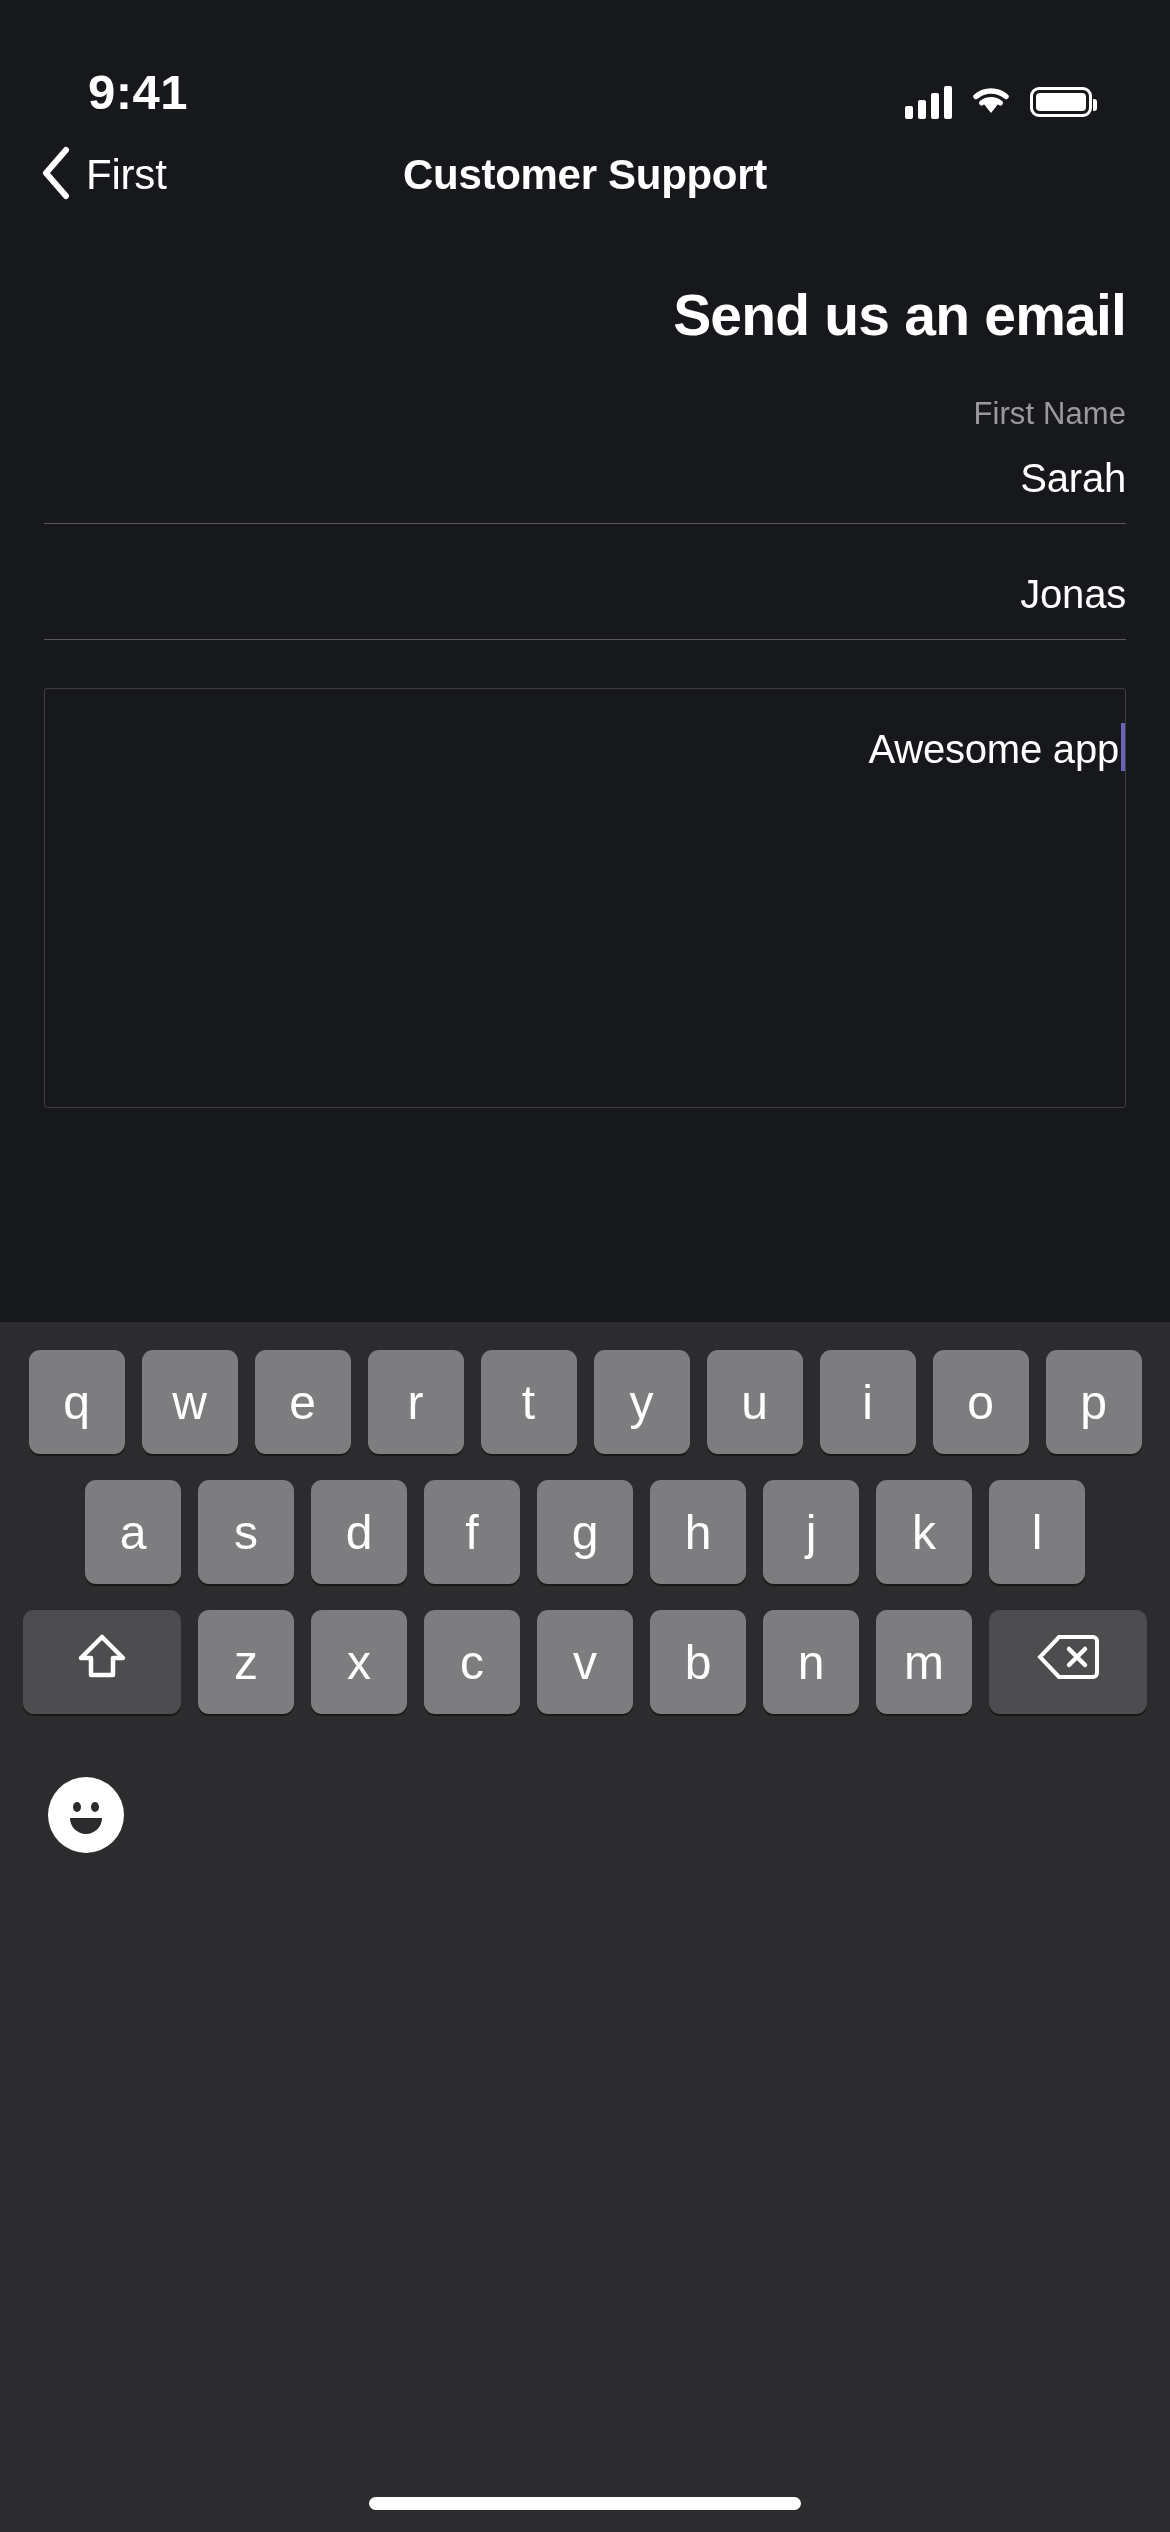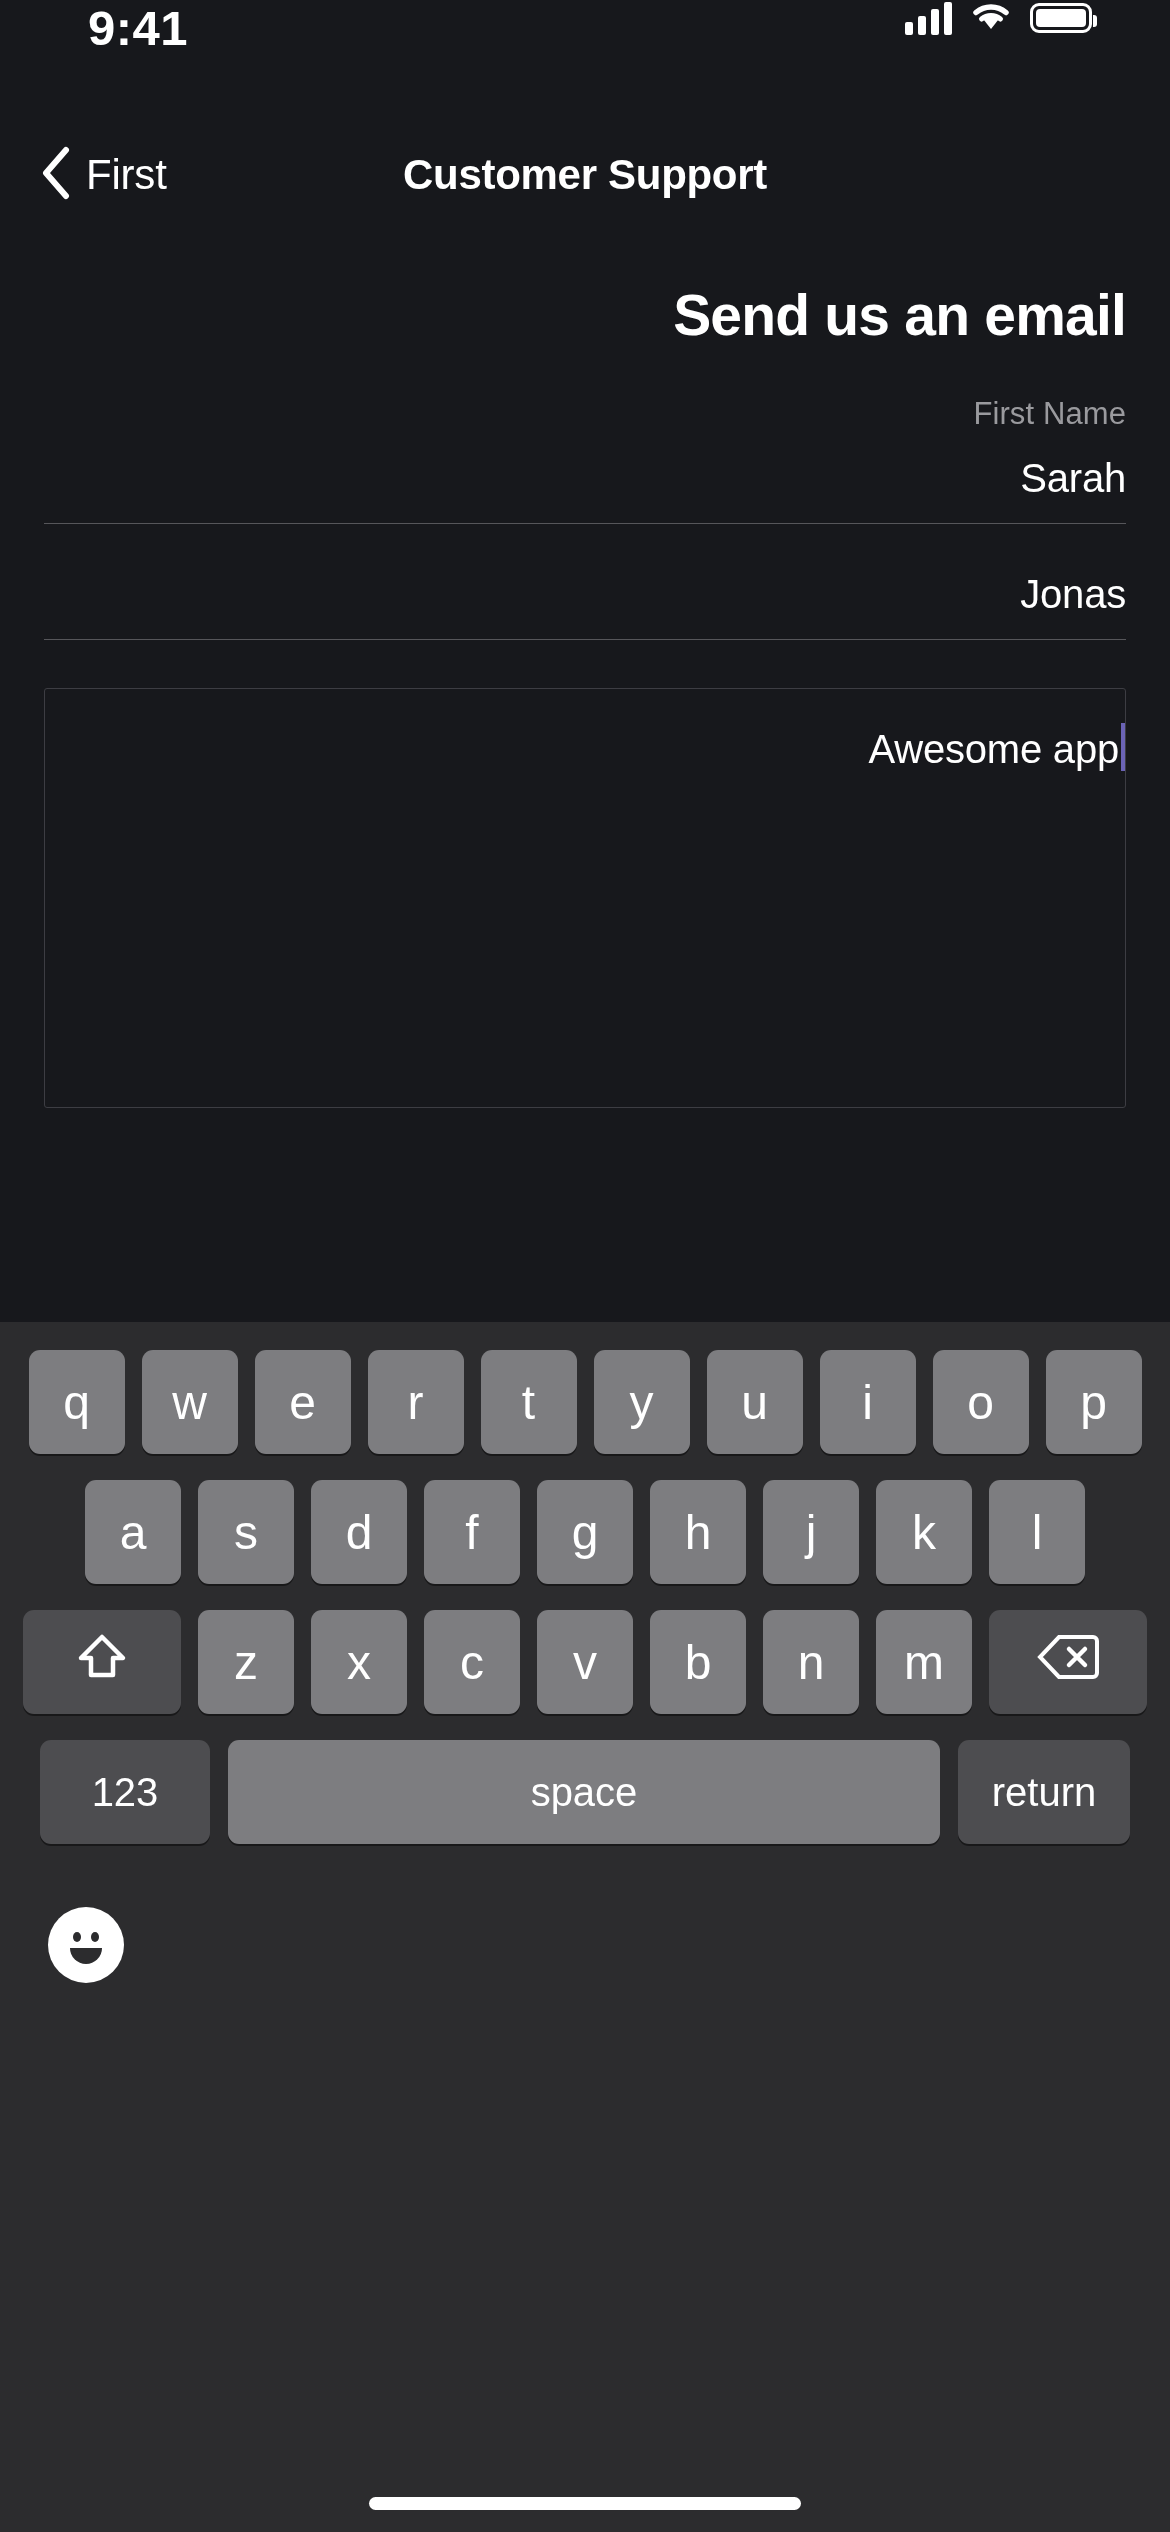--- a/index.html
+++ b/index.html
@@ -8,21 +8,21 @@
     background:#17181c;
     font-family:"Liberation Sans", sans-serif;
     color:#ffffff;
     overflow:hidden;
     position:relative;
   }
 
   
   .status-bar{
     height:120px; width:100%;
-    display:flex; align-items:flex-start; justify-content:space-between;
+    display:flex; align-items:flex-end; justify-content:space-between;
     padding:0 78px 0 88px;
     position:relative;
   }
   .status-time{ font-size:49px; font-weight:600; letter-spacing:.5px; }
   .status-right{ display:flex; align-items:center; gap:18px; }
   .sig{ display:flex; align-items:flex-end; gap:5px; height:34px; }
   .sig i{ width:8px; background:#fff; border-radius:2px; display:block; }
   .sig i:nth-child(1){ height:13px; }
   .sig i:nth-child(2){ height:19px; }
   .sig i:nth-child(3){ height:26px; }
@@ -265,25 +265,20 @@
     <div class="key dark wide">
       <span>
         <svg width="62" height="48" viewBox="0 0 62 48">
           <path d="M22 4 L56 4 a4 4 0 0 1 4 4 L60 40 a4 4 0 0 1 -4 4 L22 44 L3 24 Z" fill="none" stroke="#fff" stroke-width="4"></path>
           <path d="M32 16 L48 32 M48 16 L32 32" stroke="#fff" stroke-width="4.5" stroke-linecap="round"></path>
         </svg>
       </span>
     </div>
   </div>
 
-  <div class="krow r4">
-    <div class="key dark num">123</div>
-    <div class="key space">space</div>
-    <div class="key dark ret">return</div>
-  </div>
 
   <div class="emoji-row">
     <div class="emoji-key">
       <span>
         <svg width="62" height="62" viewBox="0 0 62 62">
           <ellipse cx="31" cy="31" rx="29" ry="30" fill="#fff"></ellipse>
           <ellipse cx="22" cy="25" rx="4" ry="5" fill="#2c2c2e"></ellipse>
           <ellipse cx="40" cy="25" rx="4" ry="5" fill="#2c2c2e"></ellipse>
           <path d="M15 36 L47 36 a16 16 0 0 1 -32 0 Z" fill="#2c2c2e"></path>
         </svg>

